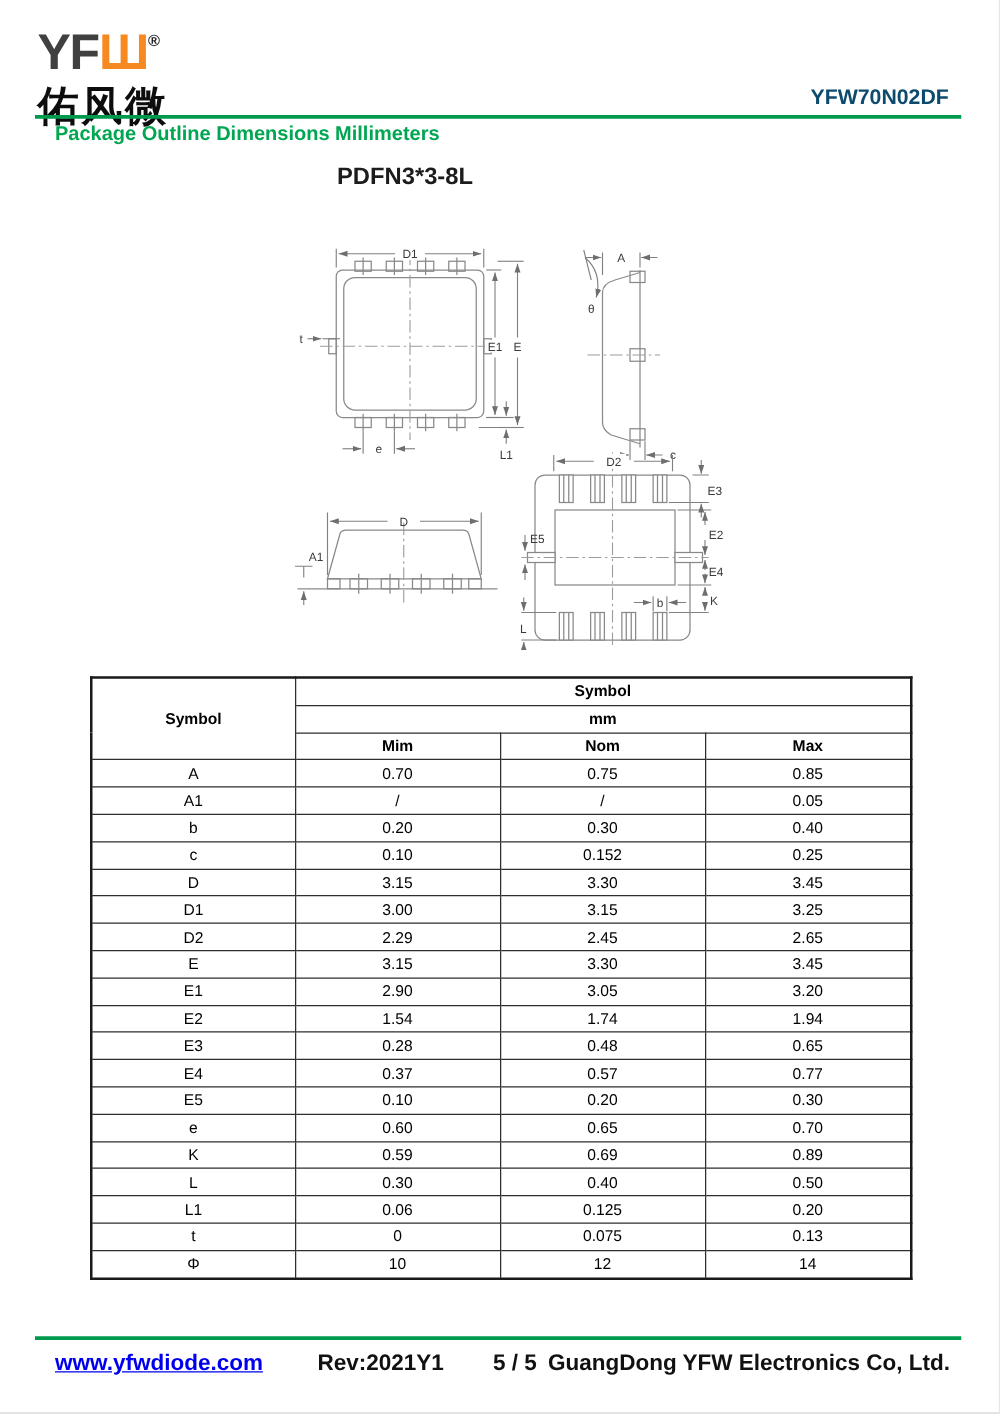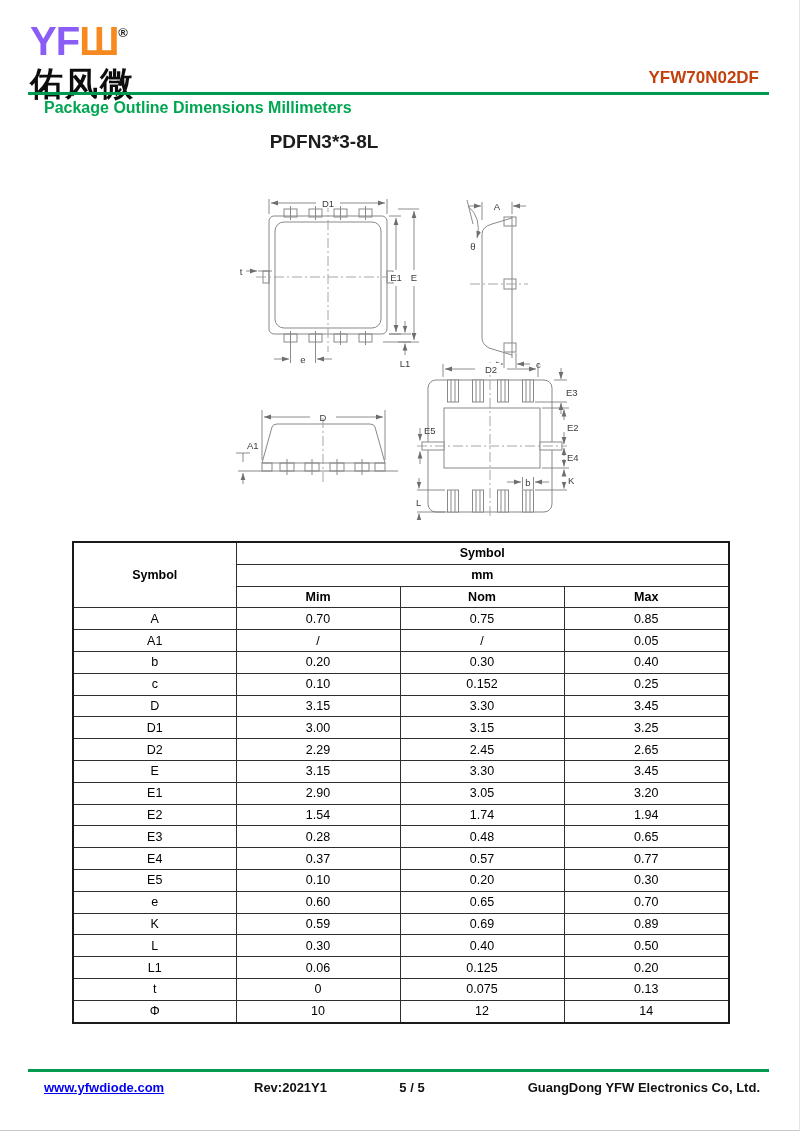--- a/index.html
+++ b/index.html
@@ -3,45 +3,45 @@
 <meta charset="utf-8">
 <style>
   html,body{margin:0;padding:0;background:#ffffff;}
   body{width:800px;height:1131px;font-family:"Liberation Sans",sans-serif;position:relative;}
   .page{position:absolute;left:0;top:0;width:800px;height:1131px;background:#fff;
         border-bottom:1px solid #c9c9c9;border-right:1px solid #e6e6e6;box-sizing:border-box;}
 
   
   .logo{position:absolute;left:30px;top:12px;}
   .logo-row{font-weight:bold;font-size:40px;line-height:42px;letter-spacing:-1px;}
-  .logo-yf{color:#8b5cf6;}
+  .logo-yf{color:#404040;}
   .logo-w{color:#F6891F;}
   .logo-r{font-size:13px;color:#222;vertical-align:18px;letter-spacing:0;}
   .logo-cn{font-weight:bold;font-size:33px;color:#0d0d0d;letter-spacing:2px;margin-top:0px;}
-  .part-number{position:absolute;right:40px;top:68px;font-size:17px;font-weight:bold;color:#c2410c;}
+  .part-number{position:absolute;right:40px;top:68px;font-size:17px;font-weight:bold;color:#0c4a6e;}
   .header-rule{position:absolute;left:28px;top:92px;width:741px;height:2.5px;background:#009A4E;}
   .section-title{position:absolute;left:44px;top:99px;font-size:16px;font-weight:bold;color:#00A651;}
   .doc-title{position:absolute;left:0;top:131px;width:648px;text-align:center;
              font-size:19px;font-weight:bold;color:#1c1c1c;}
 
   
   .dwg{position:absolute;}
   .dwg text{font-family:"Liberation Sans",sans-serif;font-size:9.5px;fill:#3b3b3b;}
 
   
   .dim-table{position:absolute;left:72px;top:541px;width:656px;border-collapse:collapse;
              table-layout:fixed;font-size:12.5px;color:#000;border:2px solid #1a1a1a;}
   .dim-table th,.dim-table td{border:1px solid #2e2e2e;height:20.8px;padding:0 3px;
              text-align:center;vertical-align:middle;overflow:hidden;}
   .dim-table thead th{font-weight:bold;}
   .dim-table td{font-weight:normal;}
 
   
   .footer-rule{position:absolute;left:28px;top:1069px;width:741px;height:2.5px;background:#009A4E;}
-  .footer{position:absolute;left:0;top:1080px;width:800px;height:22px;font-size:13px;font-weight:bold;color:#111;}
+  .footer{position:absolute;left:0;top:1080px;width:800px;height:22px;font-size:18px;font-weight:bold;color:#111;}
   .footer-link{position:absolute;left:44px;top:0;color:#0000EE;text-decoration:underline;}
   .footer-rev{position:absolute;left:237px;top:0;margin-left:17px;}
   .footer-page{position:absolute;left:372px;top:0;width:80px;text-align:center;}
   .footer-company{position:absolute;right:40px;top:0;}
 </style>
 </head>
 <body>
 
 <div class="page">
 

